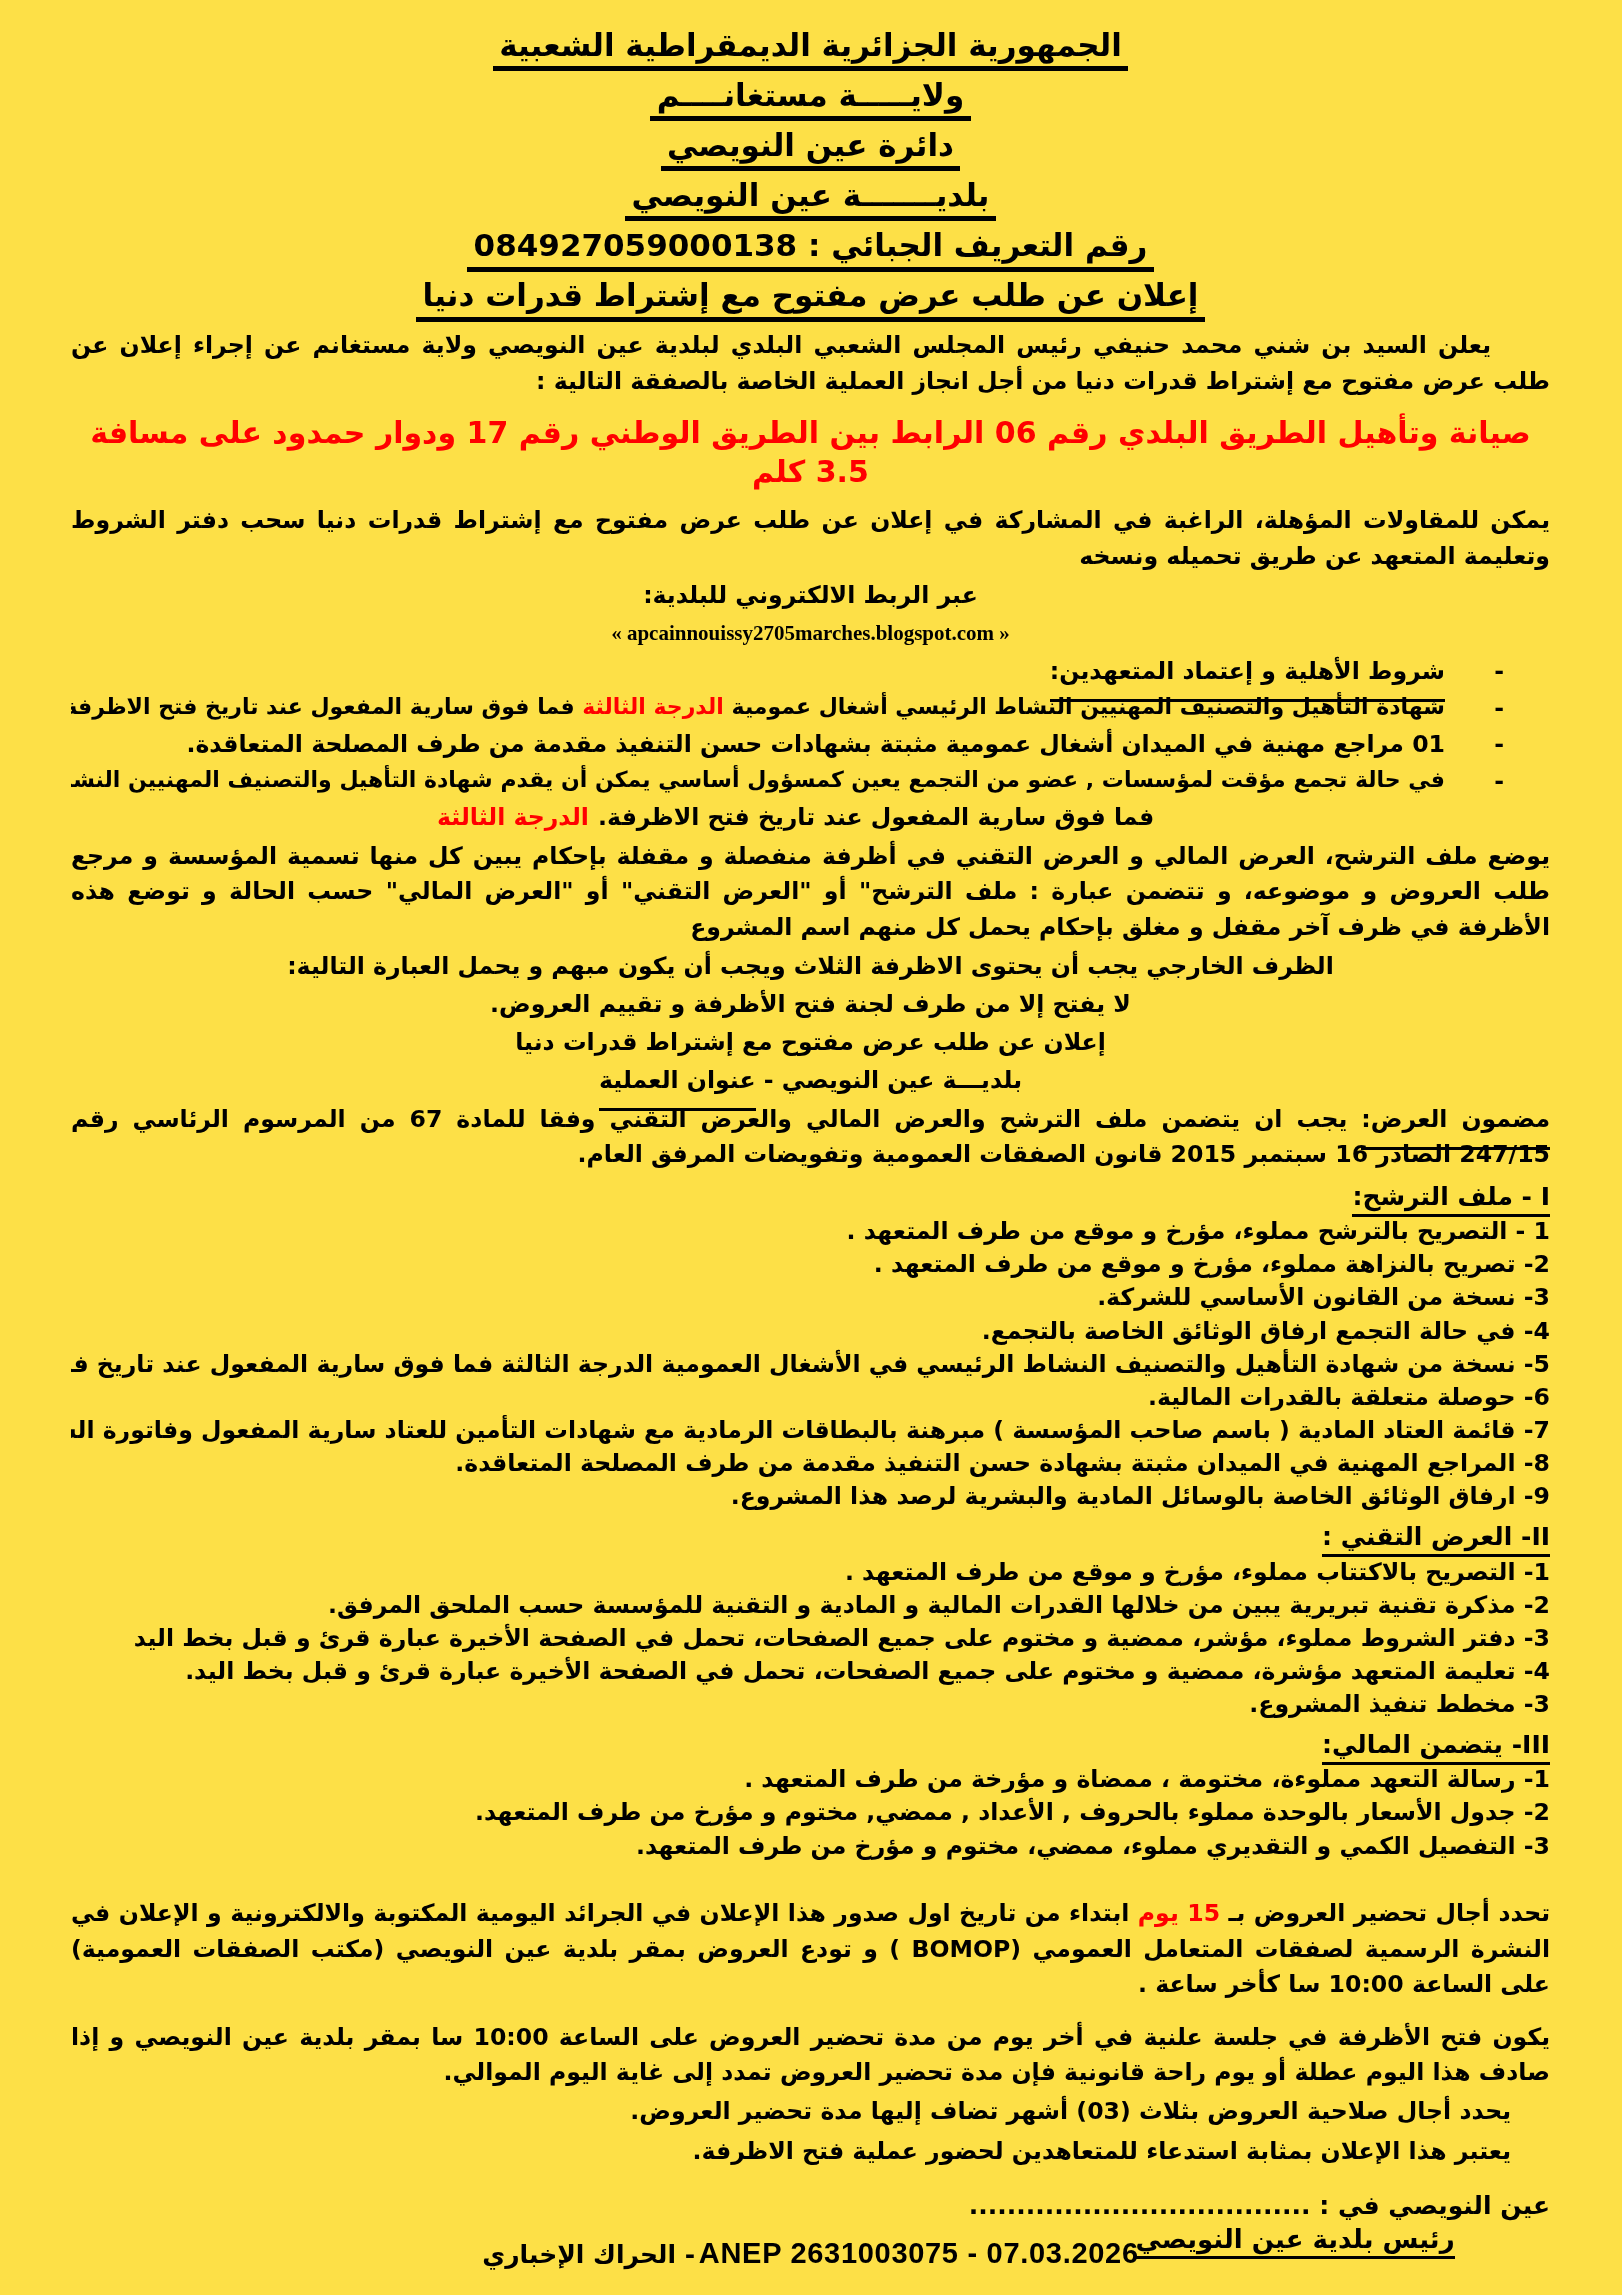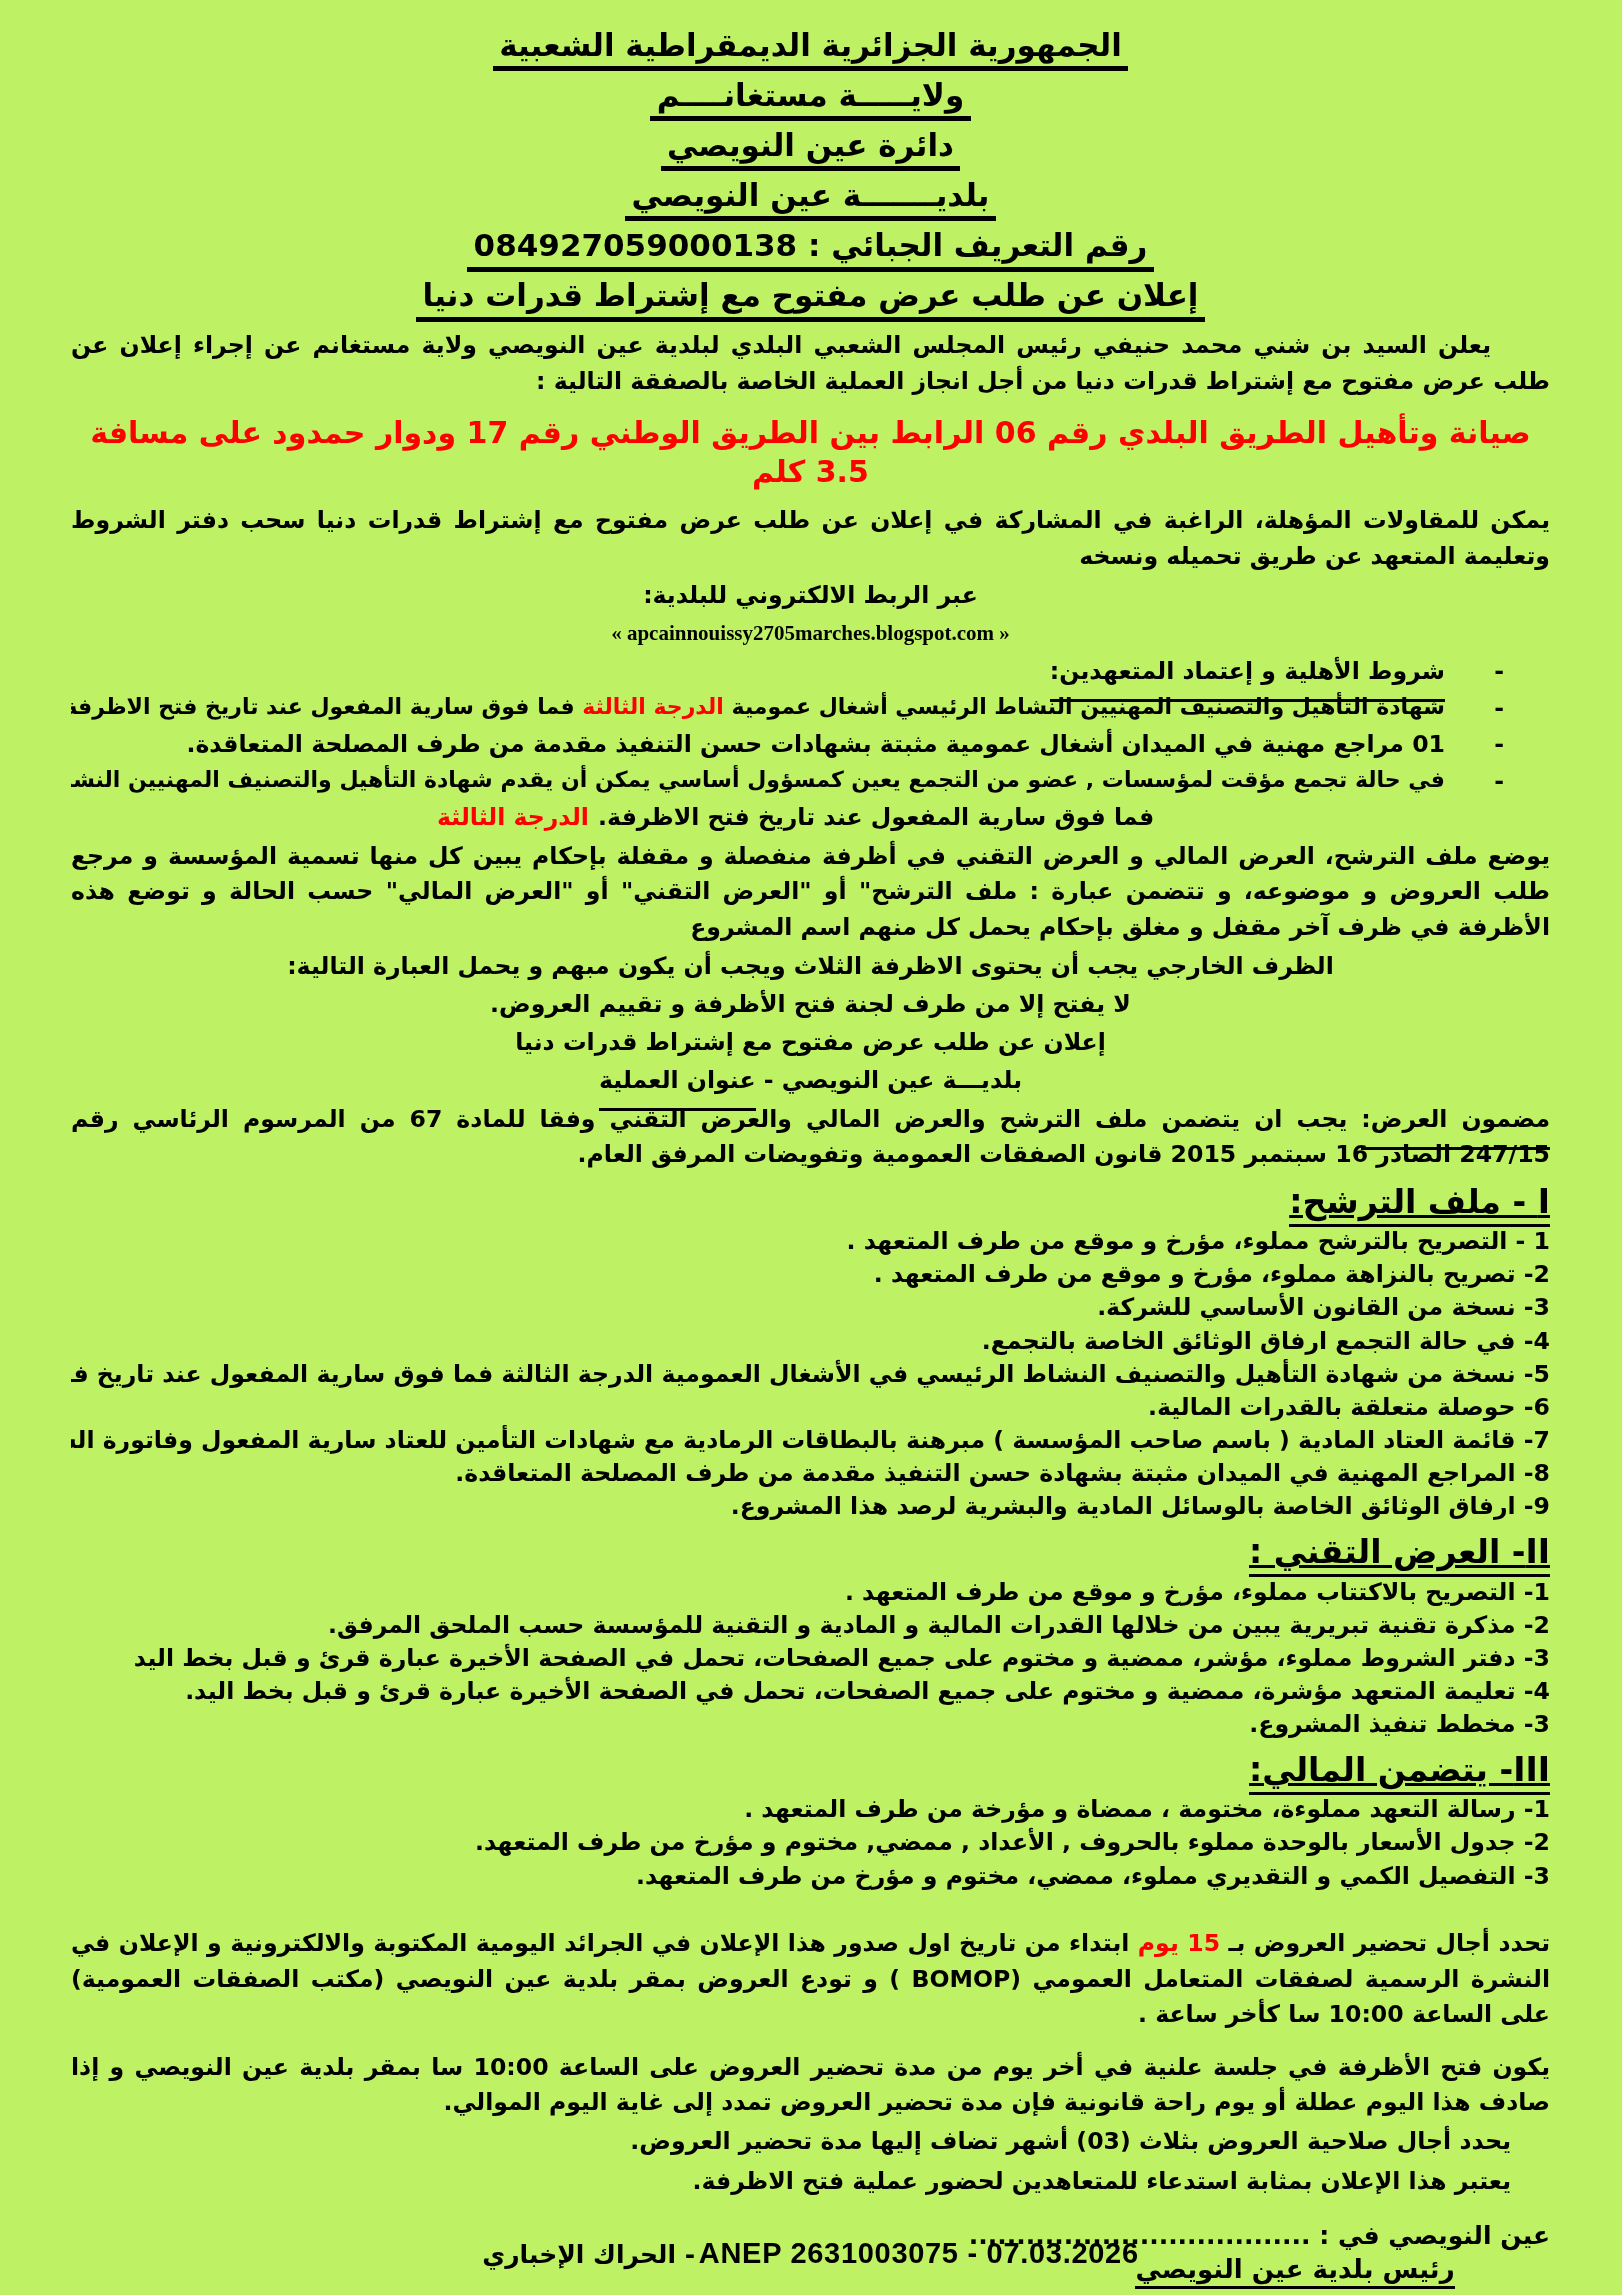--- a/index.html
+++ b/index.html
@@ -1,20 +1,20 @@
 <!DOCTYPE html>
 <html lang="ar" dir="rtl" style="font-size:10.5px"><head>
 <meta charset="utf-8">
 <style>
   html, body { margin: 0; padding: 0; background: #ffffff; }
   .page {
     position: relative;
     width: 1623px;
     height: 2295px;
-    background: #bef264;
+    background: #fde047;
     color: #000000;
     font-family: "DejaVu Sans", sans-serif;
     font-weight: bold;
     direction: rtl;
     box-sizing: border-box;
     padding: 27.5px 72px 0 72px;
     overflow: hidden;
   }
   
   .hdr { text-align: center; }
@@ -66,21 +66,21 @@
     display: flex;
     flex-direction: row-reverse;
     justify-content: flex-start;
     padding-left: 366px;
     gap: 9.2px;
     font-size: 23.6px;
     line-height: 1.38;
     margin: 2.6px 0 5.2px 0;
   }
   
-  .sec-head { font-size: 33px; margin: 9.2px 0 5.2px 0; text-decoration: underline; }
+  .sec-head { font-size: 25px; margin: 9.2px 0 5.2px 0; }
   .sec-head > span { border-bottom: 3.3px solid #000; padding-bottom: 2.6px; }
   .item { font-size: 23.6px; line-height: 1.35; margin: 1.3px 0; }
   
   .gap-lg { margin-top: 34px; }
   .gap-md { margin-top: 17px; }
   .single { font-size: 23.6px; line-height: 1.5; text-align: right; margin: 3.9px 0; }
   .single.ind::before { content: ""; display: inline-block; width: 39px; }
   
   .sig-block {
     width: 510px;

